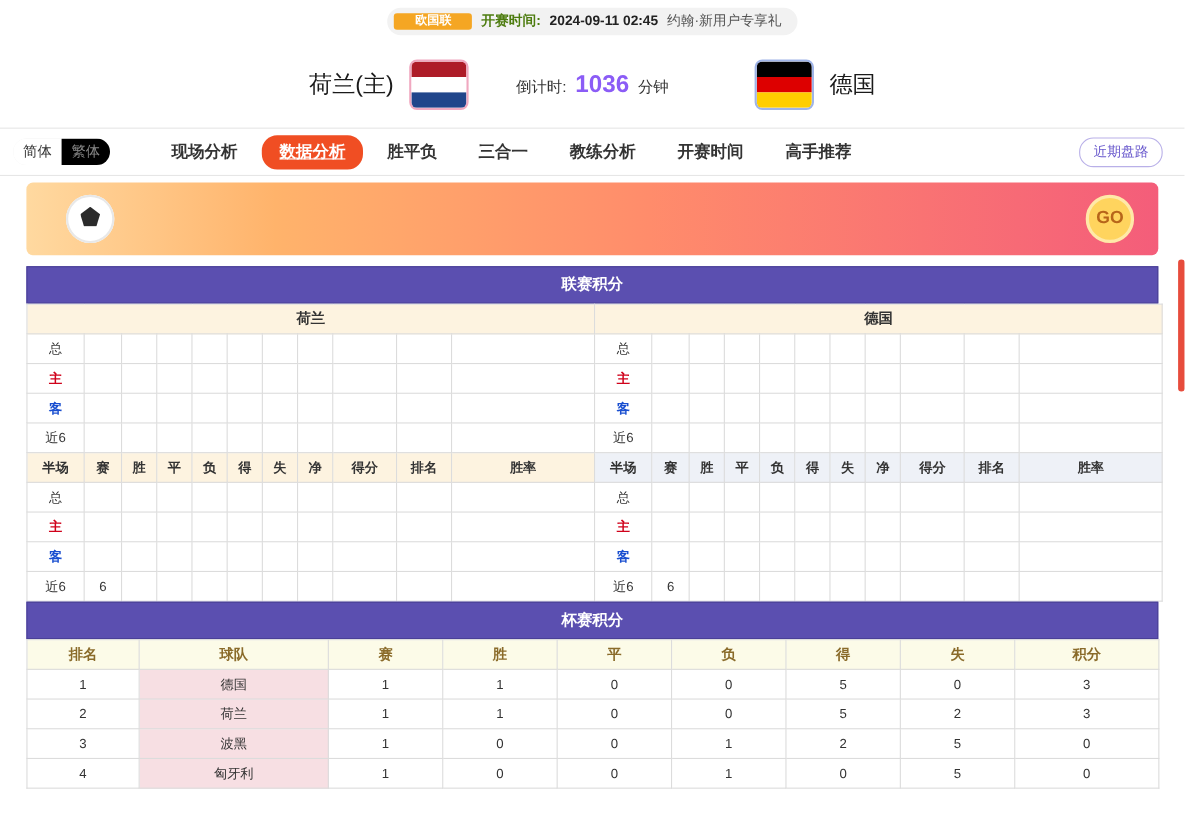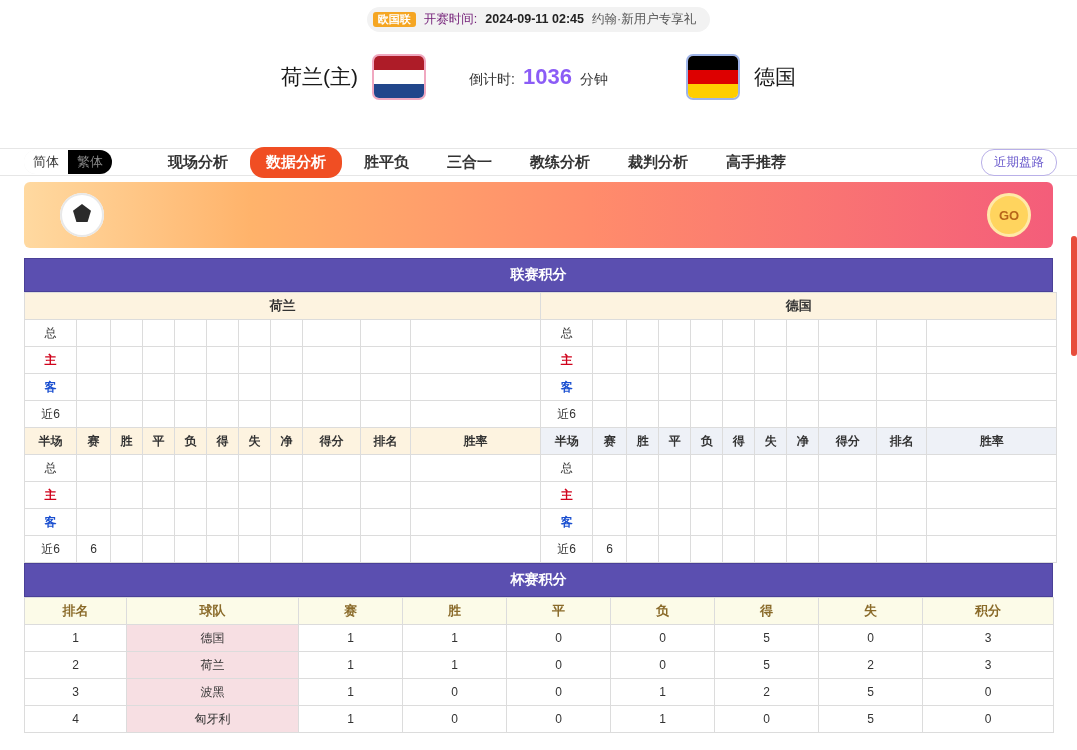--- a/index.html
+++ b/index.html
@@ -24,25 +24,25 @@
     border-radius: 14px;
     padding: 4px 14px 4px 6px;
     font-size: 12.5px;
     color: #333;
   }
   .league-tag {
     background: #f5a623;
     color: #fff;
     font-size: 11px;
     border-radius: 3px;
-    padding: 2px 5px;
+    padding: 2px 19px;
     line-height: 1;
     font-weight: bold;
   }
-  .match-pill .lbl { font-weight: normal; color:#701a75; }
+  .match-pill .lbl { font-weight: bold; color:#4d7c0f; }
   .match-pill .time { font-weight: bold; color:#222; }
   .match-pill .venue { color:#555; }
 
   
   .teams {
     height: 78px;
     display: flex; align-items: center; justify-content: center;
     position: relative;
   }
   .team {
@@ -65,48 +65,47 @@
     left: 50%; transform: translateX(-50%);
     display: flex; align-items: baseline; gap: 8px;
     font-size: 14px; color: #333;
   }
   .countdown .num {
     color: #8b5cf6; font-size: 22px; font-weight: bold;
   }
 
   
   .navbar {
-    height: 28px;
+    height: 44px;
     border-top: 1px solid #e6e6e6;
     border-bottom: 1px solid #e6e6e6;
     display: flex; align-items: center;
-    padding: 0 24px;
+    padding: 0 12px;
     position: relative;
     background:#fff;
-    margin-top:32px;
   }
   .lang-toggle {
     display: flex; align-items: center;
     font-size: 13px;
     border-radius: 12px;
     overflow: hidden;
     background: #f1f1f1;
     margin-right: 40px;
   }
   .lang-toggle span { padding: 3px 9px; color:#444; }
   .lang-toggle .on { background:#000000; color:#888; }
   .lang-toggle .off { background:#fff; color:#333; }
   .nav-items { display:flex; align-items:center; gap: 6px; }
   .nav-item {
     font-size: 15px; color:#333;
     padding: 6px 16px; border-radius: 14px;
     cursor: pointer; white-space: nowrap;
     font-weight: bold;
   }
-  .nav-item.active { background:#f04e23; color:#fff; }
+  .nav-item.active { background:#f04e23; color:#fff;text-decoration:underline; }
   .recent-btn {
     position:absolute; right: 20px;
     font-size: 12.5px; color:#6a5acd;
     border: 1px solid #b9b0e8;
     border-radius: 13px;
     padding: 4px 12px;
     background:#fff;
   }
 
   
@@ -135,21 +134,21 @@
     color:#fff; font-size: 30px; font-weight: bold;
     margin-left: 24px;
     letter-spacing: 1px;
     text-shadow: 0 2px 3px rgba(180,40,40,.35);
   }
   .banner .go {
     position:absolute; right: 22px;
     width: 44px; height: 44px; border-radius:50%;
     background: #ffd45e;
     border: 3px solid #ffe9a8;
-    color:#b7651a; font-weight:bold; font-size: 13px;
+    color:#b7651a; font-weight:bold; font-size: 16px;
     display:flex; align-items:center; justify-content:center;
   }
 
   
   .content { margin: 10px 24px 0 24px; }
   .section-title {
     background: #5b4fb0;
     color:#fff; text-align:center;
     font-size: 14px; font-weight: bold;
     padding: 7px 0;
@@ -223,21 +222,21 @@
     <div class="lang-toggle">
       <span class="off">简体</span>
       <span class="on">繁体</span>
     </div>
     <div class="nav-items">
       <div class="nav-item">现场分析</div>
       <div class="nav-item active">数据分析</div>
       <div class="nav-item">胜平负</div>
       <div class="nav-item">三合一</div>
       <div class="nav-item">教练分析</div>
-      <div class="nav-item">裁判分析</div>
+      <div class="nav-item">开赛时间</div>
       <div class="nav-item">高手推荐</div>
     </div>
     <div class="recent-btn">近期盘路</div>
   </div>
 
   <div class="banner">
     <div class="ball"></div>
     <div class="go">GO</div>
   </div>
 

